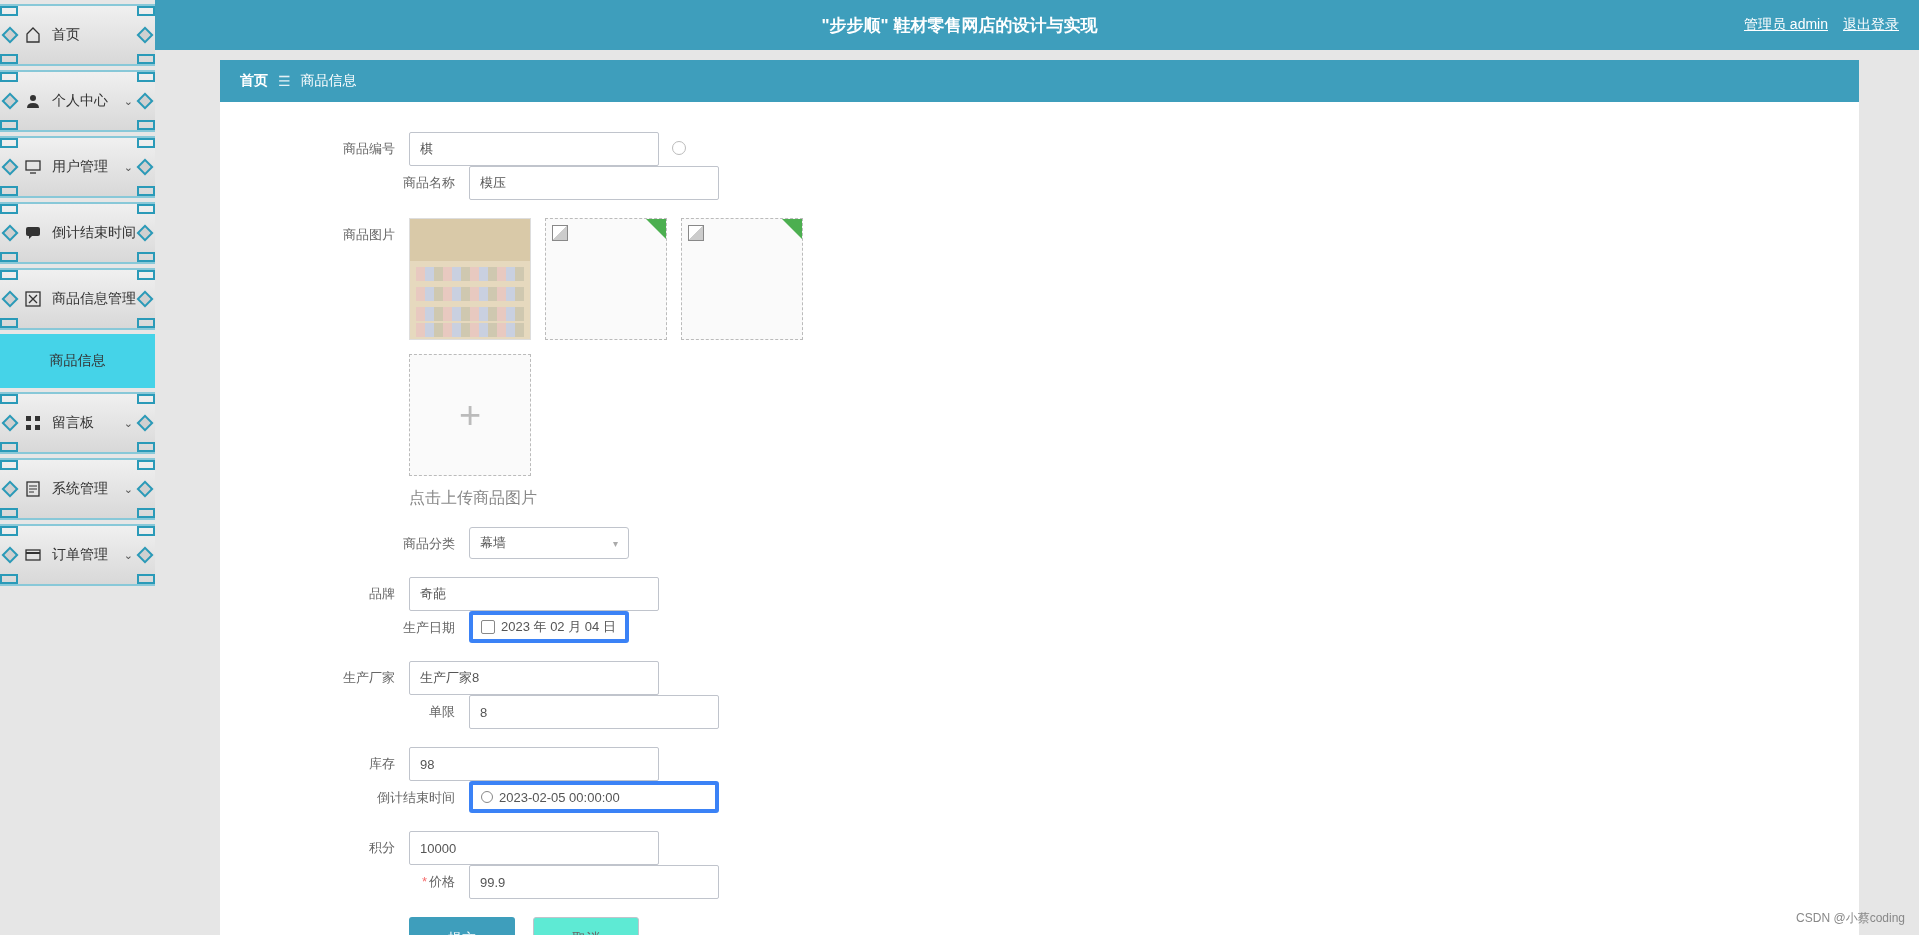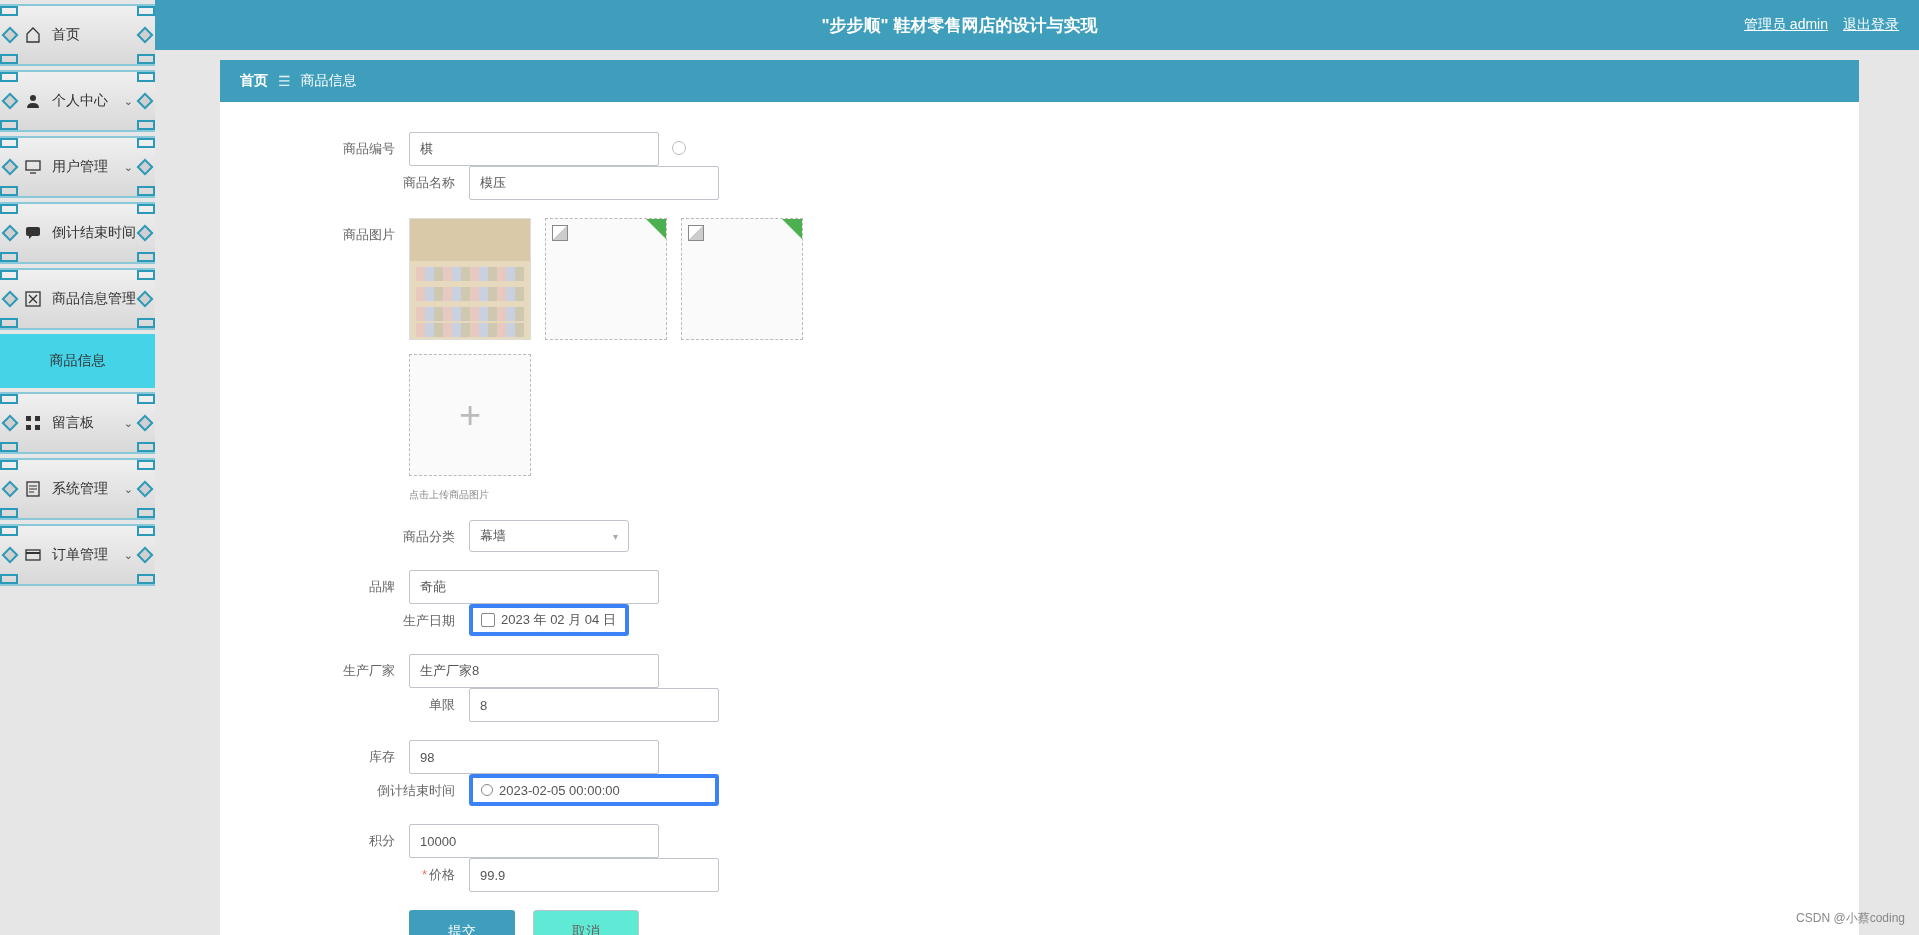--- a/index.html
+++ b/index.html
@@ -39,21 +39,21 @@
 .f-date .date-icon { width:14px; height:14px; border:1px solid #888; border-radius:2px; position:relative; }
 .f-date .clock-icon { width:12px; height:12px; border:1.5px solid #888; border-radius:50%; position:relative; }
 .img-grid { display:flex; gap:14px; flex-wrap:wrap; }
 .img-box { width:122px; height:122px; border:1px dashed #bbb; position:relative; background:#fafafa; }
 .img-box.photo { border:1px solid #ddd; background: linear-gradient(180deg,#d9c9a8 0%, #d9c9a8 35%, #e6d9be 35%, #e6d9be 100%); overflow:hidden; }
 .img-box.photo .shelf { position:absolute; left:6px; right:6px; height:14px; background:repeating-linear-gradient(90deg,#e8c9c0 0 9px,#c9d0e0 9px 18px,#cfc8b0 18px 27px); }
 .img-box.photo .s1{top:48px;} .img-box.photo .s2{top:68px;} .img-box.photo .s3{top:88px;} .img-box.photo .s4{top:104px;}
 .img-box.loading::before { content:""; position:absolute; top:0; right:0; border-width:10px; border-style:solid; border-color:#4caf50 #4caf50 transparent transparent; }
 .img-box.loading::after { content:""; position:absolute; top:6px; left:6px; width:14px; height:14px; border:1.5px solid #888; background:linear-gradient(135deg,#fff 50%,#ccc 50%); }
 .img-box.add { display:flex; align-items:center; justify-content:center; font-size:38px; color:#bbb; cursor:pointer; }
-.img-hint { margin-top:12px; font-size:10px; color:#888; }
+.img-hint { margin-top:12px; font-size:16px; color:#888; }
 .btn-row { display:flex; gap:18px; margin-left:99px; margin-top:8px; }
 .btn { width:106px; height:44px; border:none; border-radius:3px; font-size:14px; cursor:pointer; }
 .btn-primary { background:#3e9ebc; color:#fff; }
 .btn-default { background:#5eead4; border:1px solid #c0c4cc; color:#666; }
 .watermark { position:fixed; right:14px; bottom:8px; font-size:12px; color:#888; }
 .radio-dot { width:14px; height:14px; border:1px solid #bbb; border-radius:50%; }
 </style>
 </head>
 <body>
 

